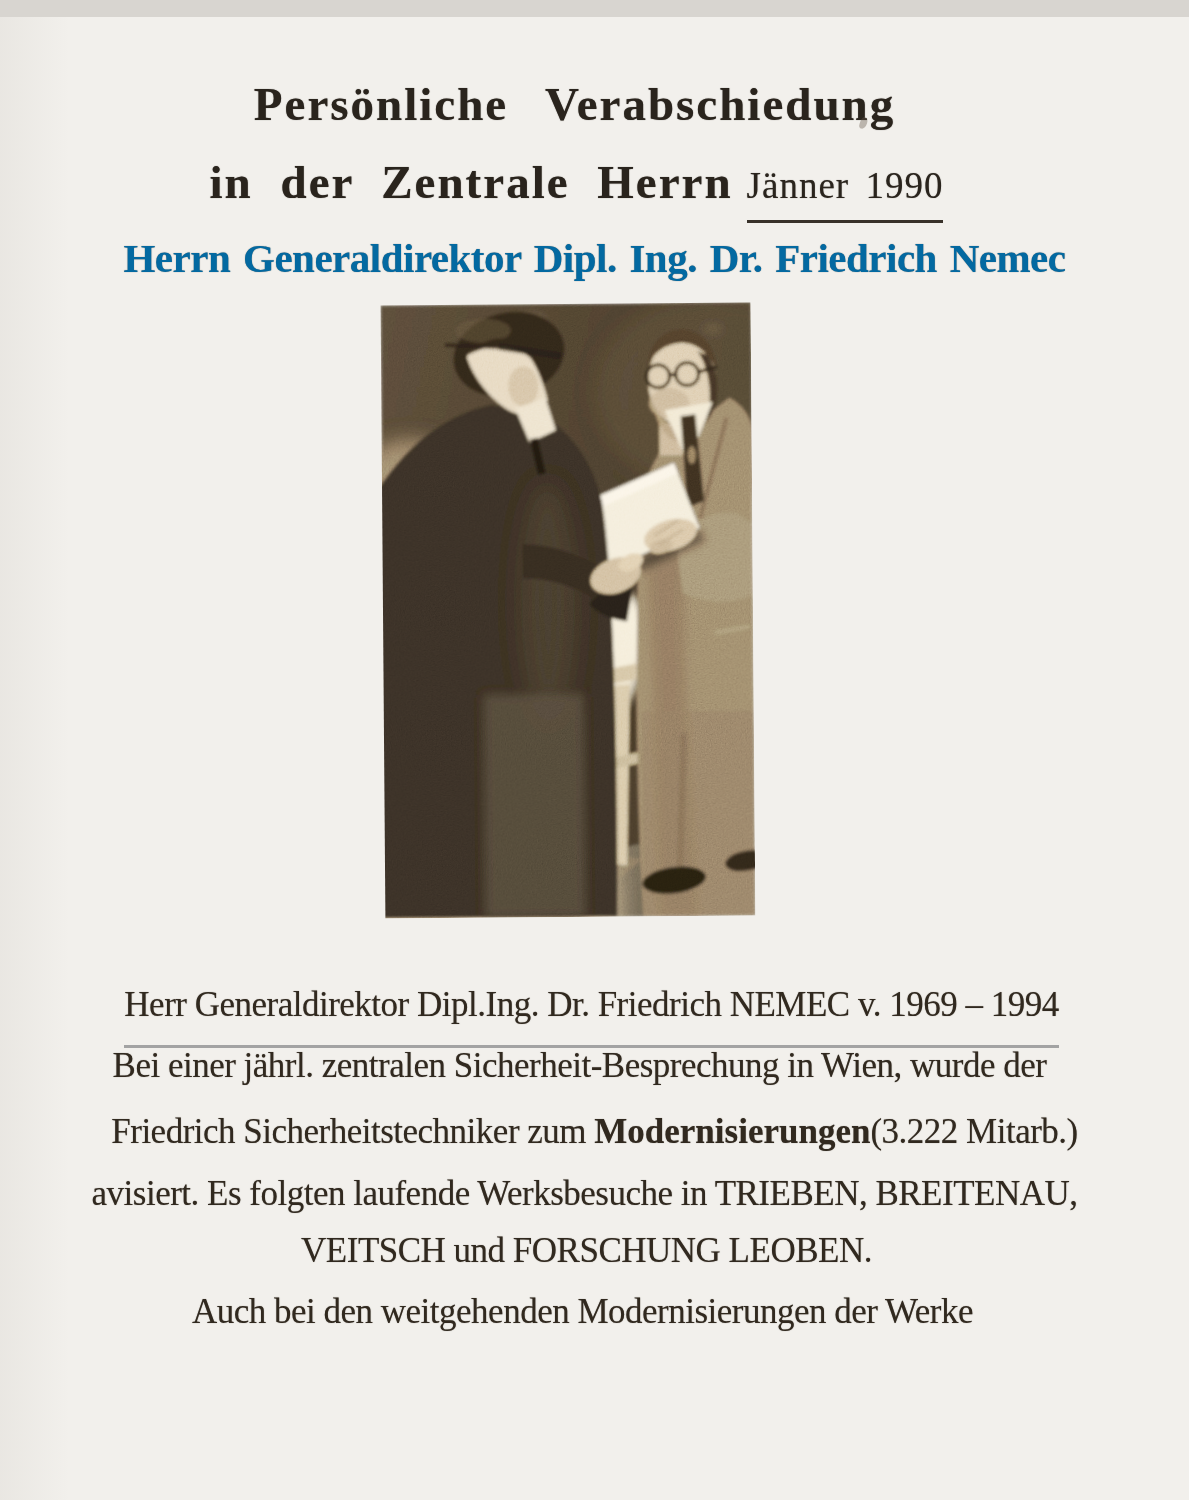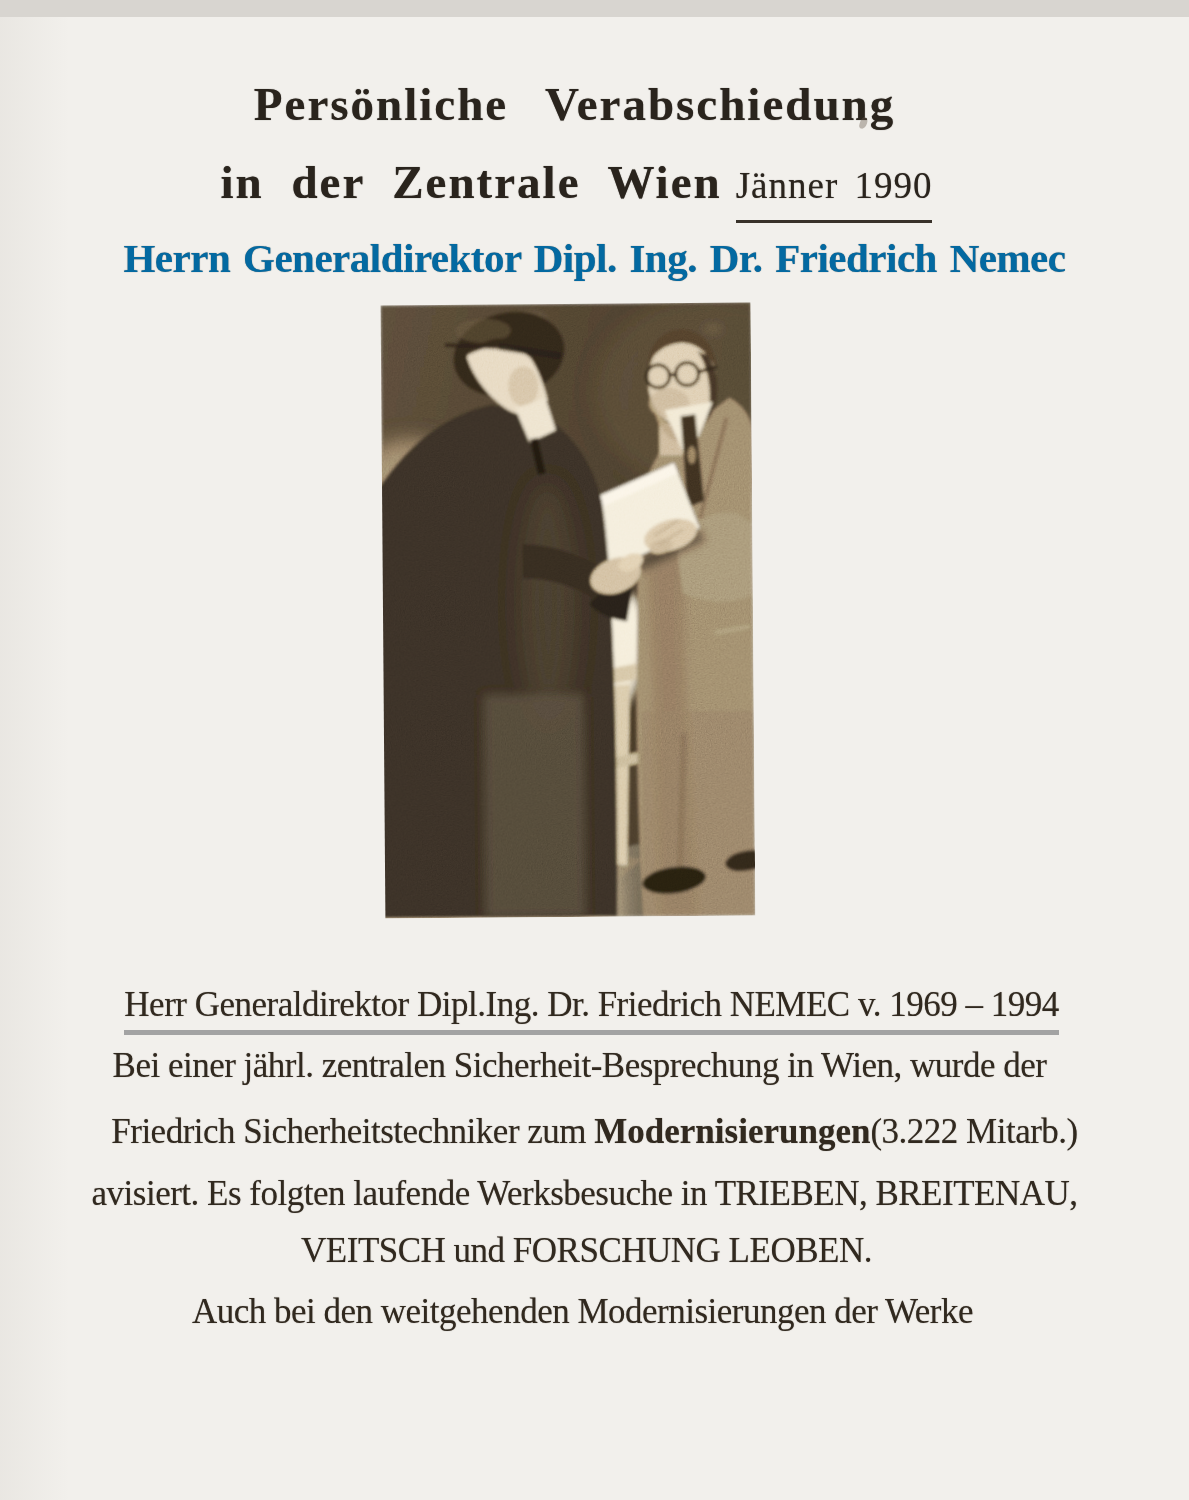--- a/index.html
+++ b/index.html
@@ -32,21 +32,21 @@
       color:#2a241d;transform:translateX(-18px);
       text-shadow:0 0 1px rgba(42,36,29,0.65);}
   .t2 .date{
       font-size:37px;font-weight:400;letter-spacing:1px;word-spacing:6px;
       border-bottom:3px solid #39322a;padding-bottom:14px;margin-left:14px;
       text-shadow:0 0 1px rgba(42,36,29,0.5);}
   .t3{top:221px;font-size:41px;font-weight:700;letter-spacing:-0.5px;word-spacing:3px;
       color:#0369a1;text-shadow:0 0 1px rgba(42,36,29,0.6);}
   .cap{font-size:35px;letter-spacing:-0.5px;color:#31291f;
       text-shadow:0 0 1px rgba(49,41,31,0.5);}
-  .h-underline{border-bottom:5px solid #a3a3a3;padding-bottom:6px;}
+  .h-underline{border-bottom:3px solid #a3a3a3;padding-bottom:21px;}
   .capH{top:970px;transform:translateX(-3px);}
   .l1{top:1031px;transform:translateX(-15px);}
   .l2{top:1097px;}
   .l3{top:1159px;transform:translateX(-10px);}
   .l4{top:1216px;transform:translateX(-8px);}
   .l5{top:1277px;transform:translateX(-12px);}
   .l6{top:1342px;}
   .cap b{font-weight:700;letter-spacing:0;}
   .photo{
     position:absolute;left:383px;top:287px;width:370px;height:613px;
@@ -61,21 +61,21 @@
     transform:rotate(18deg);
   }
 </style>
 </head>
 <body>
 
 <div class="page">
 
   <div class="line t1">Persönliche Verabschiedung</div>
 
-  <div class="line t2"><span>in der Zentrale Wien</span><span class="date">Jänner 1990</span></div>
+  <div class="line t2"><span>in der Zentrale Herrn</span><span class="date">Jänner 1990</span></div>
 
   <div class="line t3">Herrn Generaldirektor Dipl. Ing. Dr. Friedrich Nemec</div>
 
   <div class="speck"></div>
 
   <figure class="photo">
     <svg viewBox="0 0 370 613" preserveAspectRatio="none" role="img">
       <defs>
         <linearGradient id="bgg" x1="0" y1="0" x2="1" y2="0.35">
           <stop offset="0" stop-color="#4e4231"></stop>

